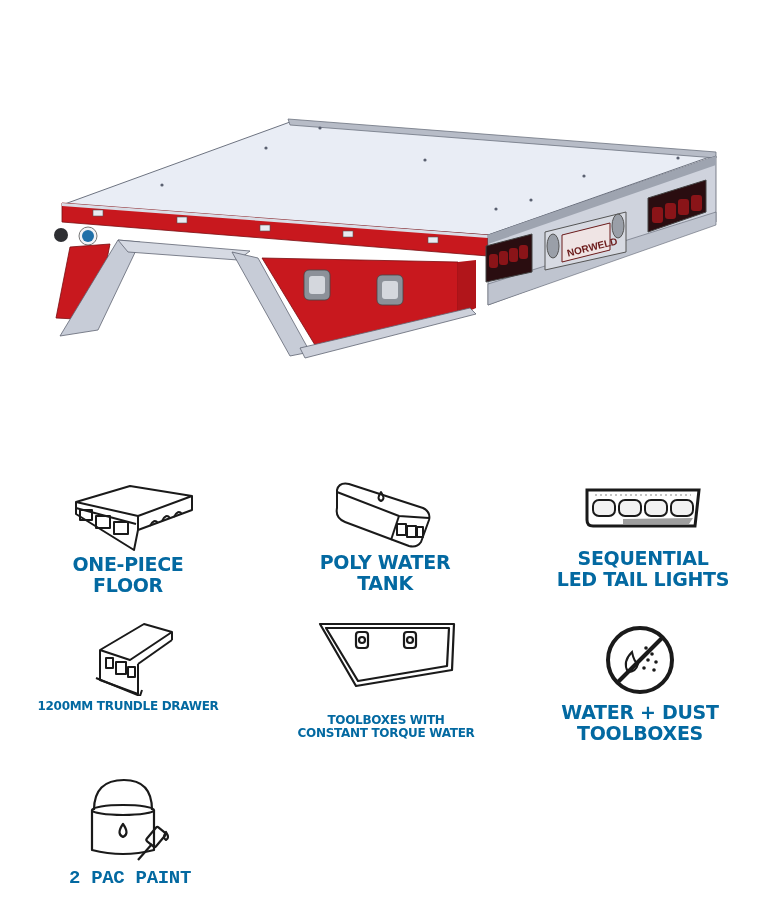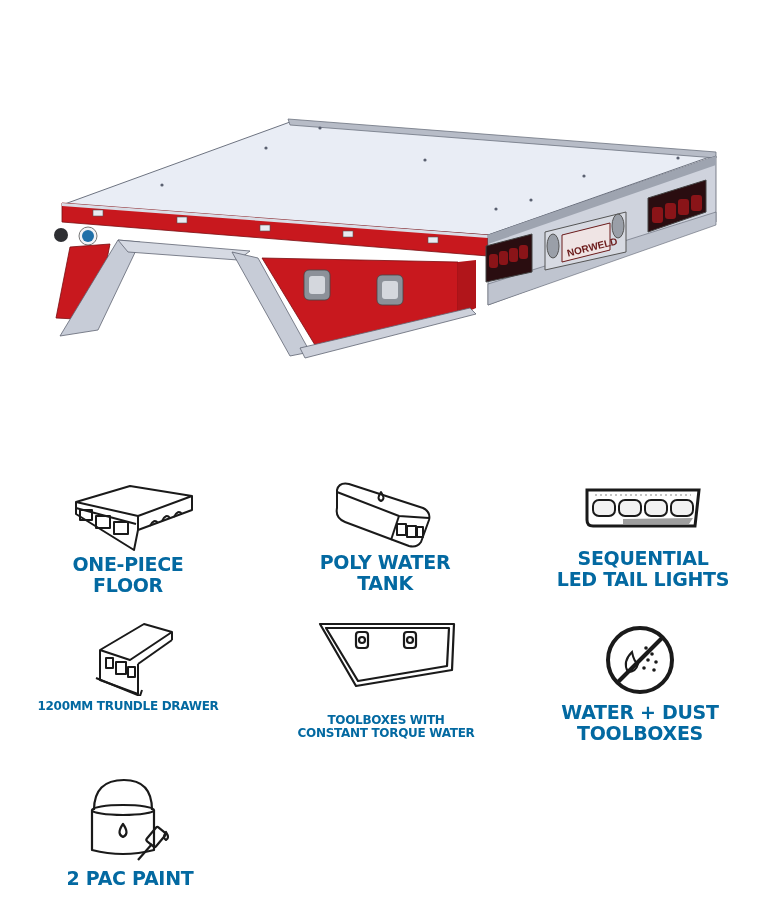--- a/index.html
+++ b/index.html
@@ -209,14 +209,14 @@
     <g fill="none" stroke="#1a1a1a" stroke-width="2.2" stroke-linejoin="round">
       <path d="M14,34 Q14,4 44,4 Q72,4 72,34"></path>
       <ellipse cx="43" cy="34" rx="31" ry="5"></ellipse>
       <path d="M12,34 V74 Q43,82 74,74 V34"></path>
       <path d="M43,48 q-7,10 0,13 q7,-3 0,-13 z"></path>
       <path d="M58,84 L72,68"></path>
       <rect x="70" y="52" width="12" height="18" rx="2" transform="rotate(40 76 61)"></rect>
       <path d="M86,56 q-4,6 0,8 q4,-2 0,-8 z"></path>
     </g>
   </svg>
-  <div class="label lg" style="margin-top:6px;">2 PAC PAINT</div>
+  <div class="label lg" style="margin-top:6px;font-family:Liberation Mono, monospace;">2 PAC PAINT</div>
 </div>
 
 </body></html>

